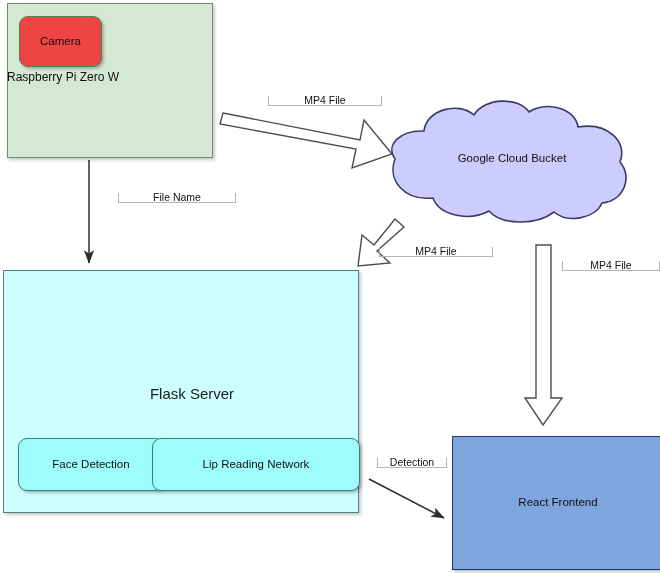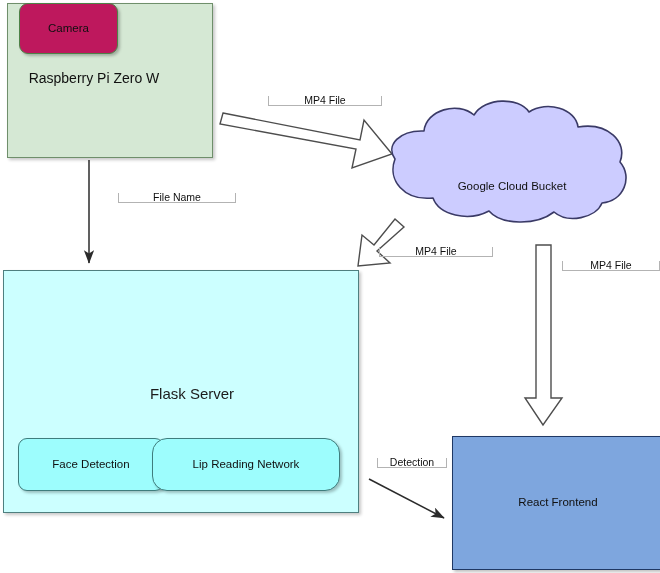--- a/index.html
+++ b/index.html
@@ -41,35 +41,35 @@
     background: #d5e8d4;
     border: 1.2px solid #6f8f6b;
     box-shadow: 2px 2px 3px rgba(0,0,0,0.22);
     align-items: flex-start;
     justify-content: center;
   }
   #rpi-label {
     position: absolute;
     left: 7px; top: 70px;
     width: 174px;
-    text-align: center;
-    font-size: 14px;
+    text-align: left;
+    font-size: 12px;
     color: #101010;
   }
   #camera-box {
-    left: 19px; top: 3px;
-    width: 99px; height: 51px;
-    background: #be185d;
+    left: 19px; top: 16px;
+    width: 83px; height: 51px;
+    background: #ef4444;
     border: 1.4px solid #4d8247;
     border-radius: 9px;
     box-shadow: 2px 2px 3px rgba(0,0,0,0.25);
   }
   #cloud-label {
     position: absolute;
-    left: 388px; top: 180px;
+    left: 388px; top: 152px;
     width: 248px;
     text-align: center;
     font-size: 11.5px;
     color: #101010;
   }
 
   
   #flask-box {
     left: 3px; top: 270px;
     width: 356px; height: 243px;
@@ -89,24 +89,24 @@
   #face-detection-box {
     left: 18px; top: 438px;
     width: 146px; height: 53px;
     background: #9dfdfd;
     border: 1.4px solid #3f7d7d;
     border-radius: 9px;
     box-shadow: 2px 2px 3px rgba(0,0,0,0.25);
   }
   #lip-reading-box {
     left: 152px; top: 438px;
-    width: 188px; height: 53px;
+    width: 208px; height: 53px;
     background: #9dfdfd;
     border: 1.4px solid #3f7d7d;
-    border-radius: 15px;
+    border-radius: 9px;
     box-shadow: 2px 2px 3px rgba(0,0,0,0.25);
   }
 
   
   #react-box {
     left: 452px; top: 436px;
     width: 212px; height: 134px;
     background: #7ea6de;
     border: 1.6px solid #1f3864;
     box-shadow: 2px 2px 3px rgba(0,0,0,0.25);

